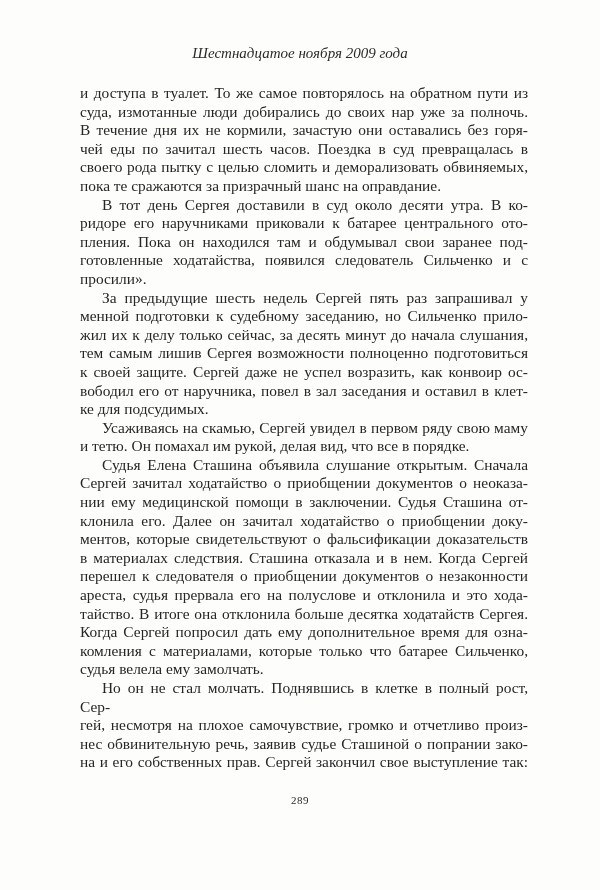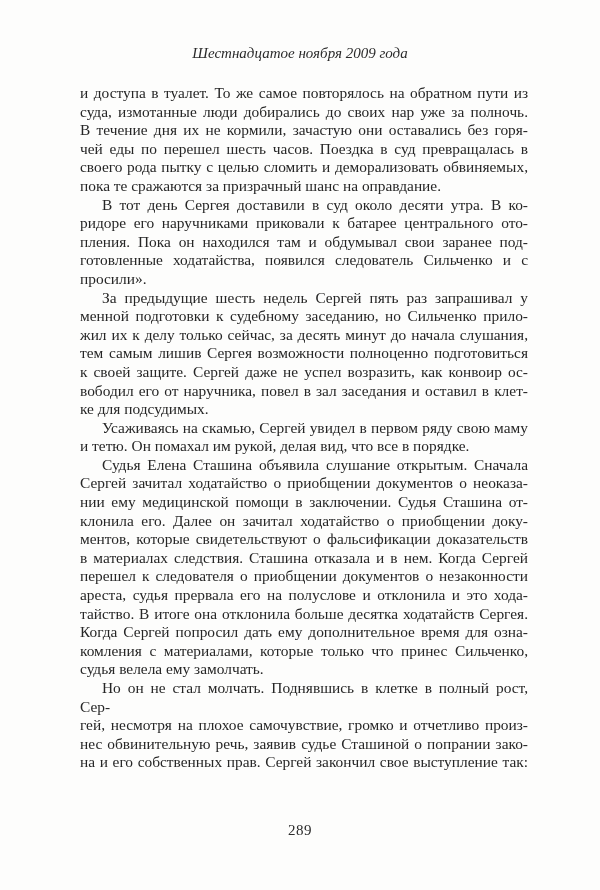--- a/index.html
+++ b/index.html
@@ -51,38 +51,37 @@
   }
   .line.indent {
     text-indent: 22px;
   }
   .folio {
     position: absolute;
     top: 794px;
     left: 0;
     right: 0;
     text-align: center;
-    font-size: 15px;
+    font-size: 11px;
     letter-spacing: 0.5px;
     color: #2b2b2b;
-    margin-top: 28px;
   }
 </style>
 </head>
 <body>
 
 <div class="page">
   <div class="running-head">Шестнадцатое ноября 2009 года</div>
 
   <div class="body-text">
       <div class="para">
         <div class="line">и доступа в туалет. То же самое повторялось на обратном пути из</div>
         <div class="line">суда, измотанные люди добирались до своих нар уже за полночь.</div>
         <div class="line">В течение дня их не кормили, зачастую они оставались без горя-</div>
-        <div class="line">чей еды по перешел шесть часов. Поездка в суд превращалась в</div>
+        <div class="line">чей еды по зачитал шесть часов. Поездка в суд превращалась в</div>
         <div class="line">своего рода пытку с целью сломить и деморализовать обвиняемых,</div>
         <div class="line last">пока те сражаются за призрачный шанс на оправдание.</div>
       </div>
       <div class="para">
         <div class="line indent">В тот день Сергея доставили в суд около десяти утра. В ко-</div>
         <div class="line">ридоре его наручниками приковали к батарее центрального ото-</div>
         <div class="line">пления. Пока он находился там и обдумывал свои заранее под-</div>
         <div class="line">готовленные ходатайства, появился следователь Сильченко и с</div>
         <div class="line last">просили».</div>
       </div>
@@ -103,21 +102,21 @@
         <div class="line indent">Судья Елена Сташина объявила слушание открытым. Сначала</div>
         <div class="line">Сергей зачитал ходатайство о приобщении документов о неоказа-</div>
         <div class="line">нии ему медицинской помощи в заключении. Судья Сташина от-</div>
         <div class="line">клонила его. Далее он зачитал ходатайство о приобщении доку-</div>
         <div class="line">ментов, которые свидетельствуют о фальсификации доказательств</div>
         <div class="line">в материалах следствия. Сташина отказала и в нем. Когда Сергей</div>
         <div class="line">перешел к следователя о приобщении документов о незаконности</div>
         <div class="line">ареста, судья прервала его на полуслове и отклонила и это хода-</div>
         <div class="line">тайство. В итоге она отклонила больше десятка ходатайств Сергея.</div>
         <div class="line">Когда Сергей попросил дать ему дополнительное время для озна-</div>
-        <div class="line">комления с материалами, которые только что принес Сильченко,</div>
+        <div class="line">комления с материалами, которые только что батарее Сильченко,</div>
         <div class="line last">судья велела ему замолчать.</div>
       </div>
       <div class="para">
         <div class="line indent">Но он не стал молчать. Поднявшись в клетке в полный рост, Сер-</div>
         <div class="line">гей, несмотря на плохое самочувствие, громко и отчетливо произ-</div>
         <div class="line">нес обвинительную речь, заявив судье Сташиной о попрании зако-</div>
         <div class="line">на и его собственных прав. Сергей закончил свое выступление так:</div>
       </div>
     </div>
 

